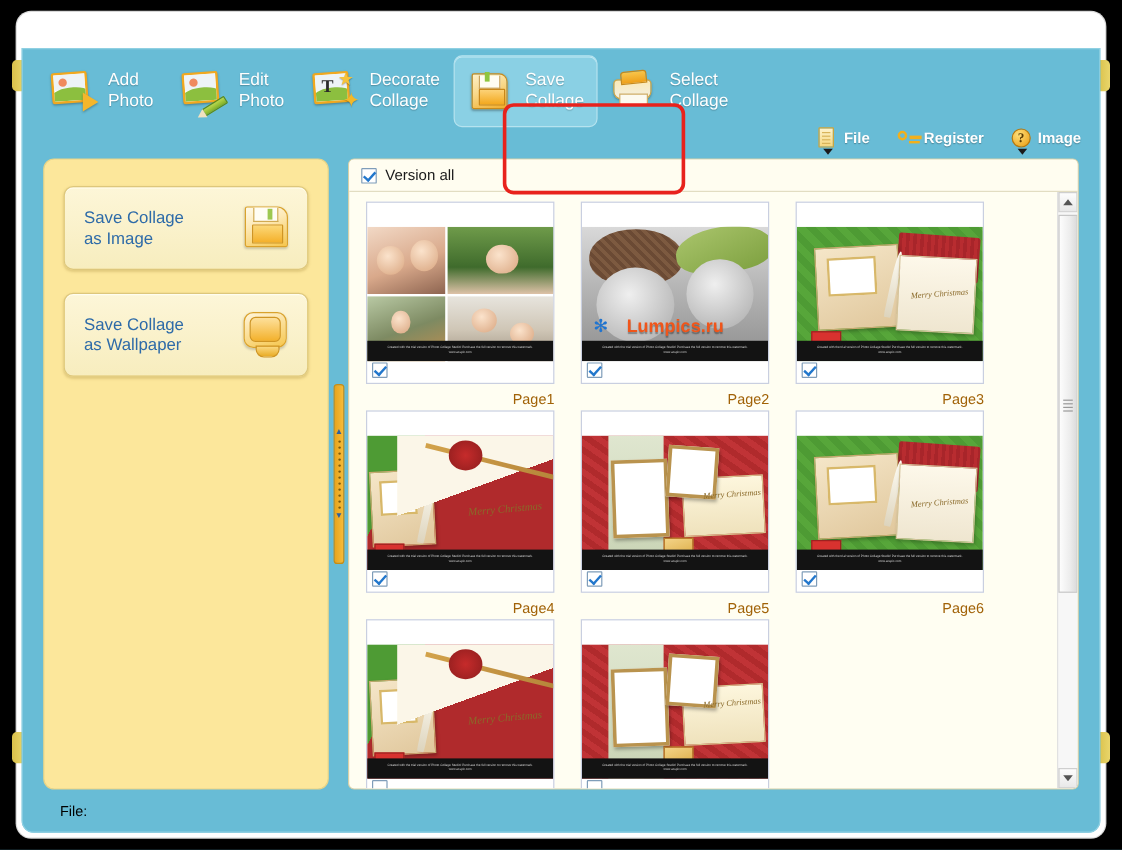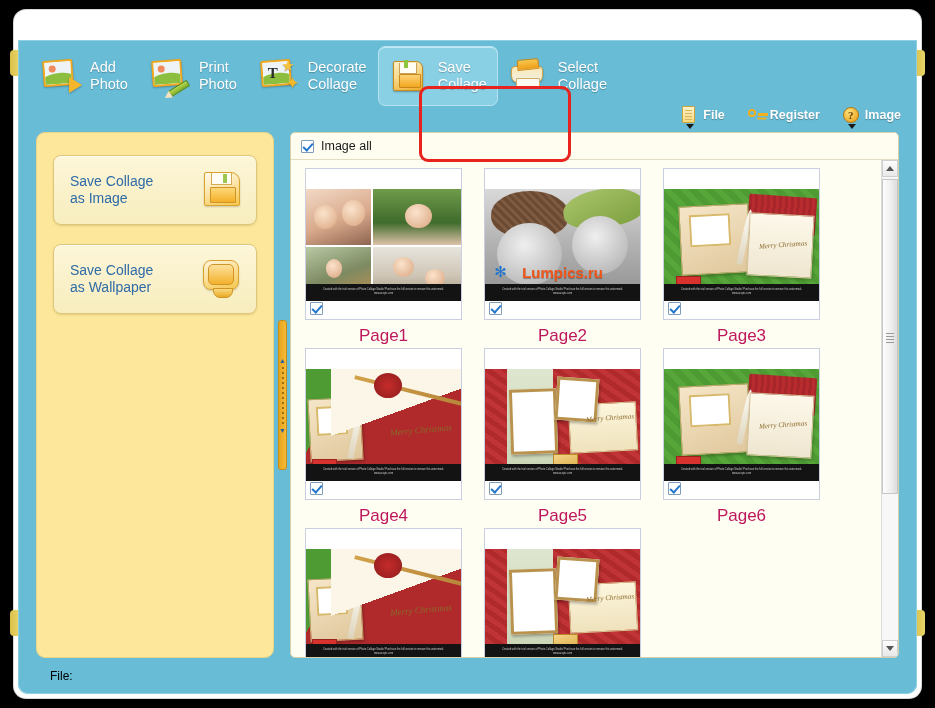--- a/index.html
+++ b/index.html
@@ -435,21 +435,21 @@
   }
   .watermark-bar {
     position: absolute; left: 0; right: 0; bottom: 0; height: 17px;
     background: #131313;
     color: #cfcfcf; font-size: 2.6px; line-height: 1.5;
     text-align: center; padding-top: 4px;
     white-space: pre-line;
     z-index: 3;
   }
   .page-caption {
-    text-align: center; font-size: 17px; color: #be185d;
+    text-align: right; font-size: 12px; color: #a16207;
     margin-top: 6px;
   }
 
   
   .art { position: absolute; inset: 0; }
   
   .art-collage { display: grid; grid-template-columns: 42% 58%;
                  grid-template-rows: 50% 50%; gap: 2px; background: #fff; }
   .ph {
     position: relative; overflow: hidden;
@@ -682,21 +682,21 @@
 
         <div class="tool-btn">
           <div class="tool-icon">
             <div class="ic-photo-frame">
                 <i class="ph-sky"></i>
                 <i class="ph-sun"></i>
                 <i class="ph-hill"></i>
               </div>
             <div class="ic-pencil"></div>
           </div>
-          <div class="tool-label">Print
+          <div class="tool-label">Edit
 Photo</div>
         </div>
 
         <div class="tool-btn">
           <div class="tool-icon">
             <div class="ic-photo-frame">
                 <i class="ph-sky"></i>
                 <i class="ph-hill"></i>
               </div>
             <div class="ic-T">T</div>
@@ -788,21 +788,21 @@
             <span class="dot"></span>
             <span class="dot"></span>
           <span class="sp-arrow">▼</span>
         </div>
       </div>
 
       <div id="pages-panel">
 
         <div id="select-all-bar">
           <div class="cbx checked"></div>
-          <div id="select-all-label">Image all</div>
+          <div id="select-all-label">Version all</div>
         </div>
 
         <div id="pages-scroll-region">
           <div id="pages-grid">
               <div class="page-item">
                 <div class="page-thumb">
                   <div class="thumb-canvas">
                     <div class="art art-collage">
                       <div class="ph a">
                         <div class="face" style="left:12%;top:28%;width:36%;height:44%"></div>

